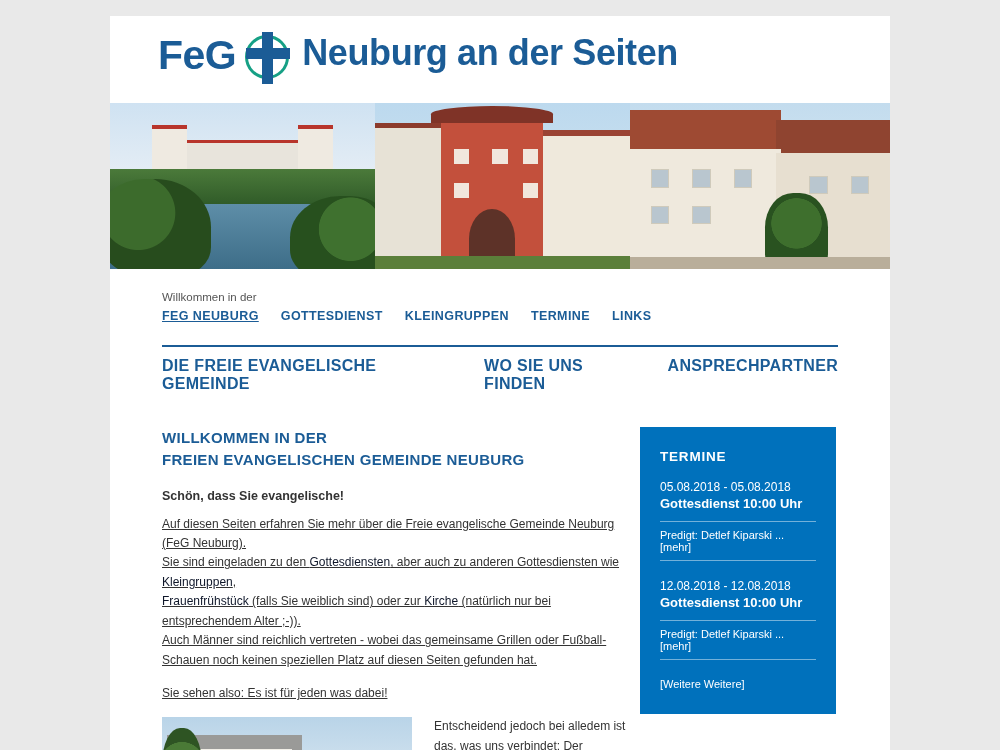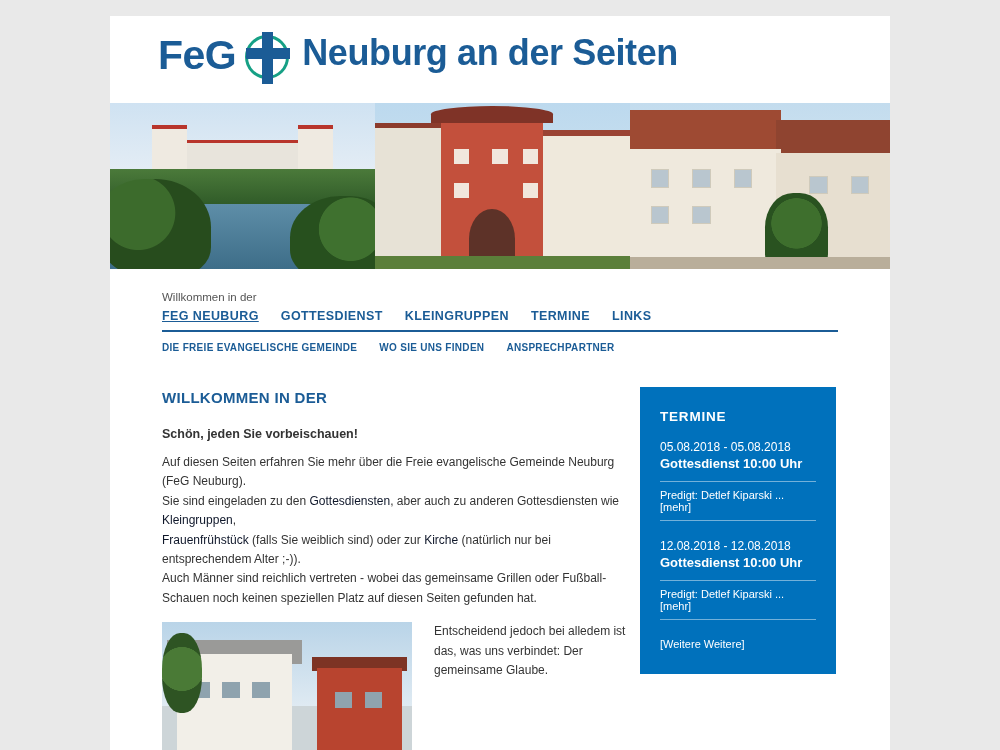--- a/index.html
+++ b/index.html
@@ -230,41 +230,41 @@
   }
   .nav-kicker {
     font-size: 11.5px;
     color: #555;
     margin-bottom: 6px;
   }
   .nav-main {
     display: flex;
     gap: 22px;
     align-items: flex-end;
-    padding-bottom: 7px;
+    padding-bottom: 22px;
     border-bottom: 2px solid #1b5c96;
   }
   .nav-main a {
     font-size: 12.5px;
     font-weight: bold;
     color: #1b5c96;
     text-decoration: none;
     letter-spacing: 0.4px;
     text-transform: uppercase;
   }
   .nav-main a.active {
     text-decoration: underline;
   }
   .nav-sub {
     display: flex;
     gap: 22px;
     margin-top: 10px;
   }
   .nav-sub a {
-    font-size: 10px;
+    font-size: 16px;
     font-weight: bold;
     color: #1b5c96;
     text-decoration: none;
     letter-spacing: 0.3px;
     text-transform: uppercase;
   }
 
   
   .content {
     display: flex;
@@ -288,20 +288,21 @@
     font-size: 12.5px;
     font-weight: bold;
     color: #333;
     margin: 0 0 12px 0;
   }
   .para {
     font-size: 12px;
     color: #333;
     line-height: 1.62;
     margin: 0 0 14px 0;
+    text-decoration: underline;
   }
   .para a {
     color: #0f172a;
     text-decoration: none;
   }
   .two-col {
     display: flex;
     gap: 22px;
     margin-top: 8px;
   }
@@ -455,31 +456,33 @@
         <a href="#">Wo Sie uns finden</a>
         <a href="#">Ansprechpartner</a>
       </div>
     </div>
 
     <div class="content">
 
       <div class="main-col">
         <h1 class="main-title">
           <span>Willkommen in der</span><br>
+          <span>Freien evangelischen Gemeinde Neuburg</span>
         </h1>
 
-        <p class="lead">Schön, jeden Sie vorbeischauen!</p>
+        <p class="lead">Schön, dass Sie evangelische!</p>
 
         <p class="para">
           <span>Auf diesen Seiten erfahren Sie mehr über die Freie evangelische Gemeinde Neuburg (FeG Neuburg).</span><br>
           <span>Sie sind eingeladen zu den </span><a href="#">Gottesdiensten</a><span>, aber auch zu anderen Gottesdiensten wie </span><a href="#">Kleingruppen</a><span>, </span><br>
           <a href="#">Frauenfrühstück</a><span> (falls Sie weiblich sind) oder zur </span><a href="#">Kirche</a><span> (natürlich nur bei entsprechendem Alter ;-)).</span><br>
           <span>Auch Männer sind reichlich vertreten - wobei das gemeinsame Grillen oder Fußball-Schauen noch keinen speziellen Platz auf diesen Seiten gefunden hat.</span>
         </p>
 
+        <p class="para">Sie sehen also: Es ist für jeden was dabei!</p>
 
         <div class="two-col">
           <div class="photo">
             <span class="ph-sky"></span>
             <span class="ph-house-roof"></span>
             <span class="ph-house"></span>
             <span class="ph-red-roof"></span>
             <span class="ph-red"></span>
             <span class="ph-win" style="left:12%; top:34%"></span>
             <span class="ph-win" style="left:24%; top:34%"></span>

